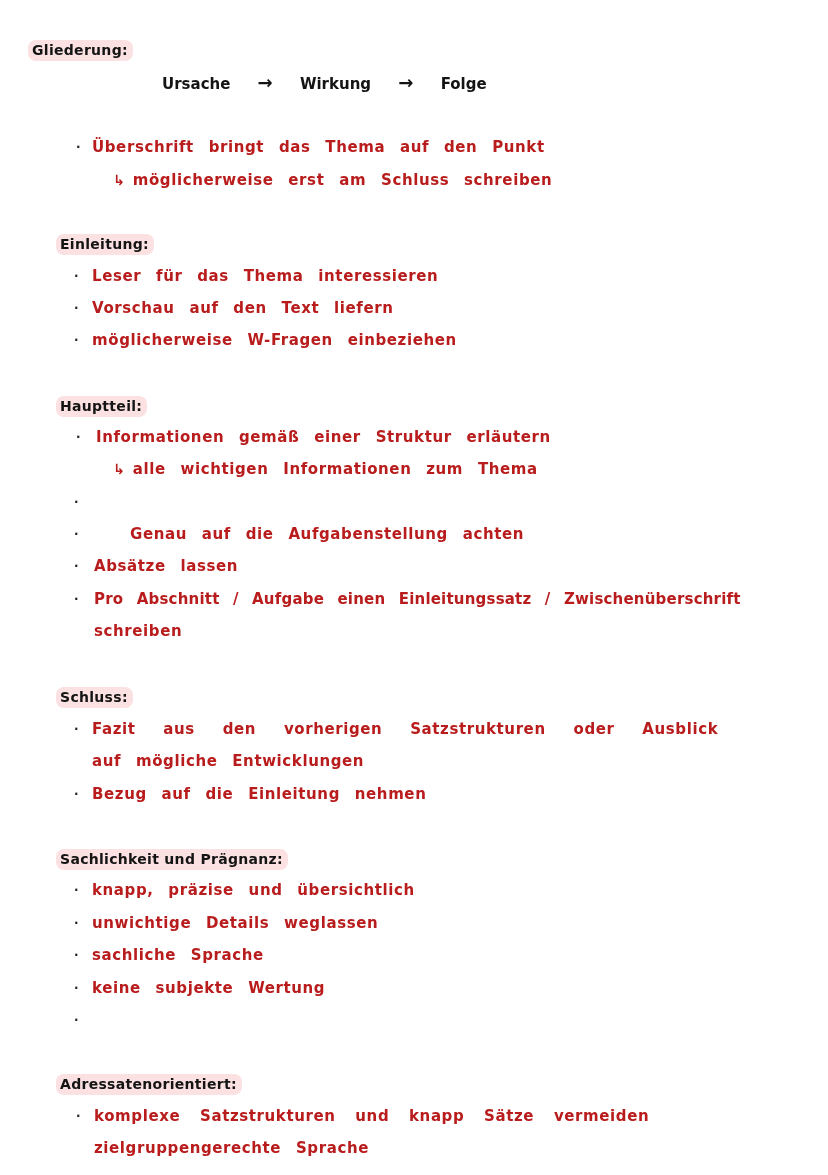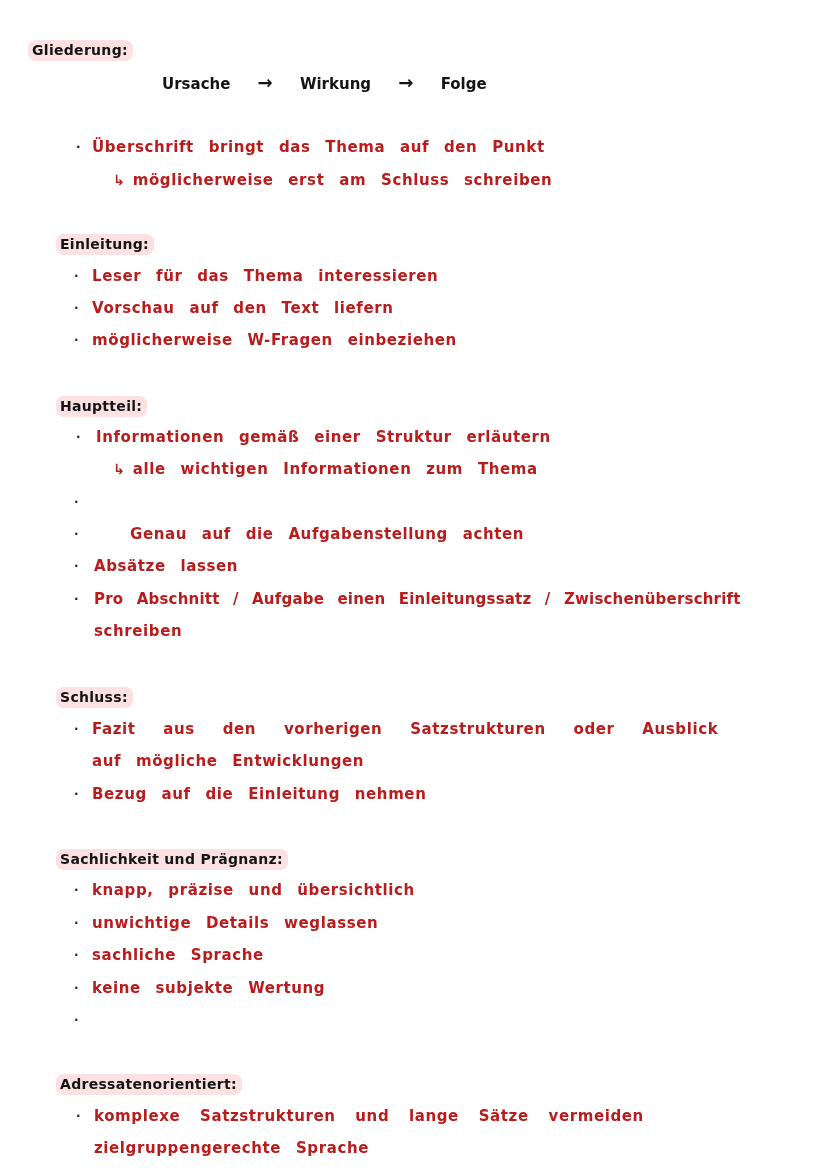--- a/index.html
+++ b/index.html
@@ -130,16 +130,16 @@
   <div class="line" style="left:92px; top:913px;">unwichtige Details weglassen</div>
   <span class="bullet" style="left:74px; top:949px;">·</span>
   <div class="line" style="left:92px; top:945px;">sachliche Sprache</div>
   <span class="bullet" style="left:74px; top:982px;">·</span>
   <div class="line" style="left:92px; top:978px;">keine subjekte Wertung</div>
   <span class="bullet" style="left:74px; top:1014px;">·</span>
 
   <div class="heading" style="left:56px; top:1074px;">Adressatenorientiert:</div>
 
   <span class="bullet" style="left:76px; top:1110px;">·</span>
-  <div class="line" style="left:94px; top:1106px; word-spacing:14px;">komplexe Satzstrukturen und lange Sätze vermeiden</div>
+  <div class="line" style="left:94px; top:1106px; word-spacing:14px;">komplexe Satzstrukturen und knapp Sätze vermeiden</div>
   <div class="line" style="left:94px; top:1138px;">zielgruppengerechte Sprache</div>
 
 </div>
 
 </body></html>

